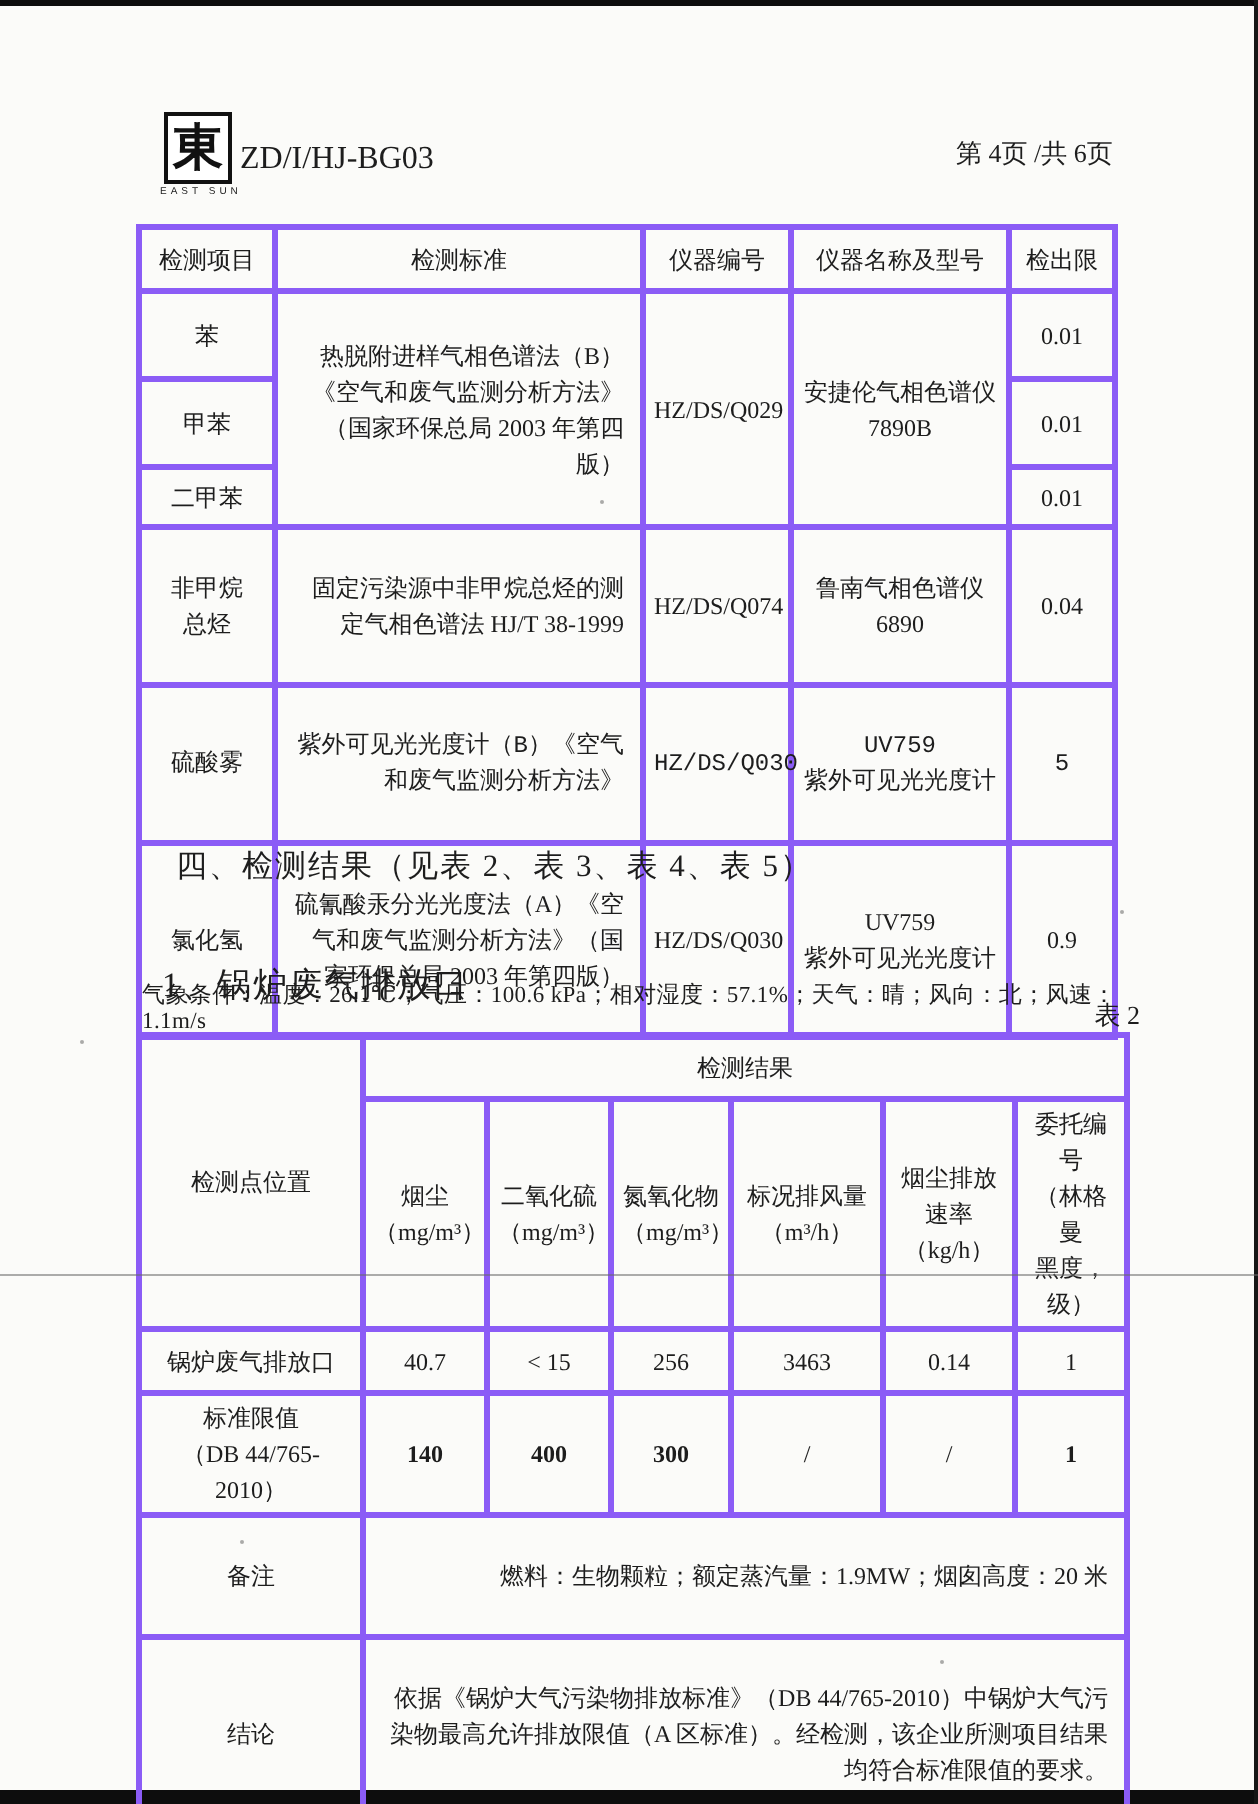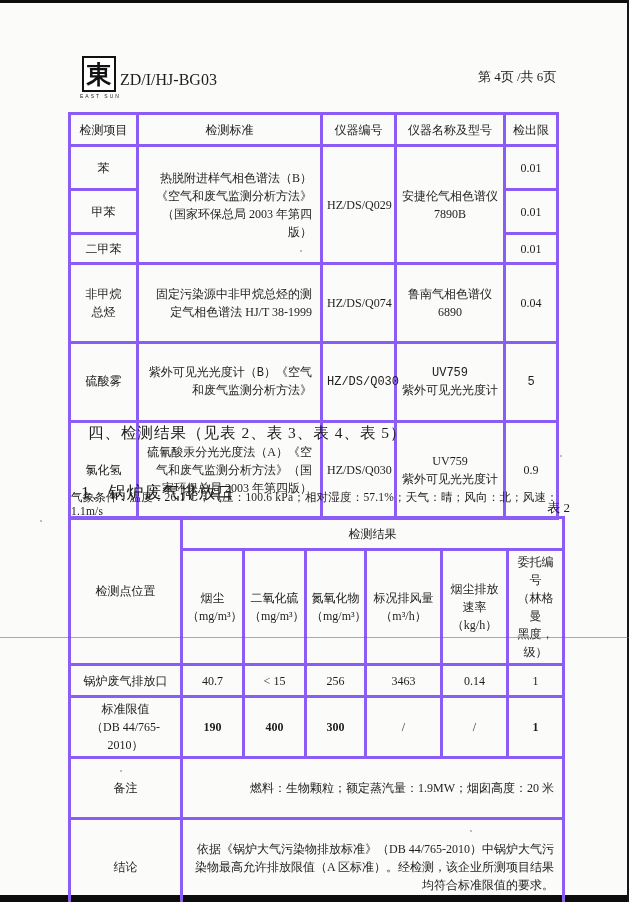--- a/index.html
+++ b/index.html
@@ -170,21 +170,21 @@
       <td>40.7</td>
       <td>&lt; 15</td>
       <td>256</td>
       <td>3463</td>
       <td>0.14</td>
       <td>1</td>
     </tr>
     <tr class="h36">
       <td class="pre">标准限值
 （DB 44/765-2010）</td>
-      <td class="bold">190</td>
+      <td class="bold">140</td>
       <td class="bold">400</td>
       <td class="bold">300</td>
       <td>/</td>
       <td>/</td>
       <td class="bold">1</td>
     </tr>
     <tr class="h30">
       <td>备注</td>
       <td colspan="6" class="left">燃料：生物颗粒；额定蒸汽量：1.9MW；烟囱高度：20 米</td>
     </tr>

